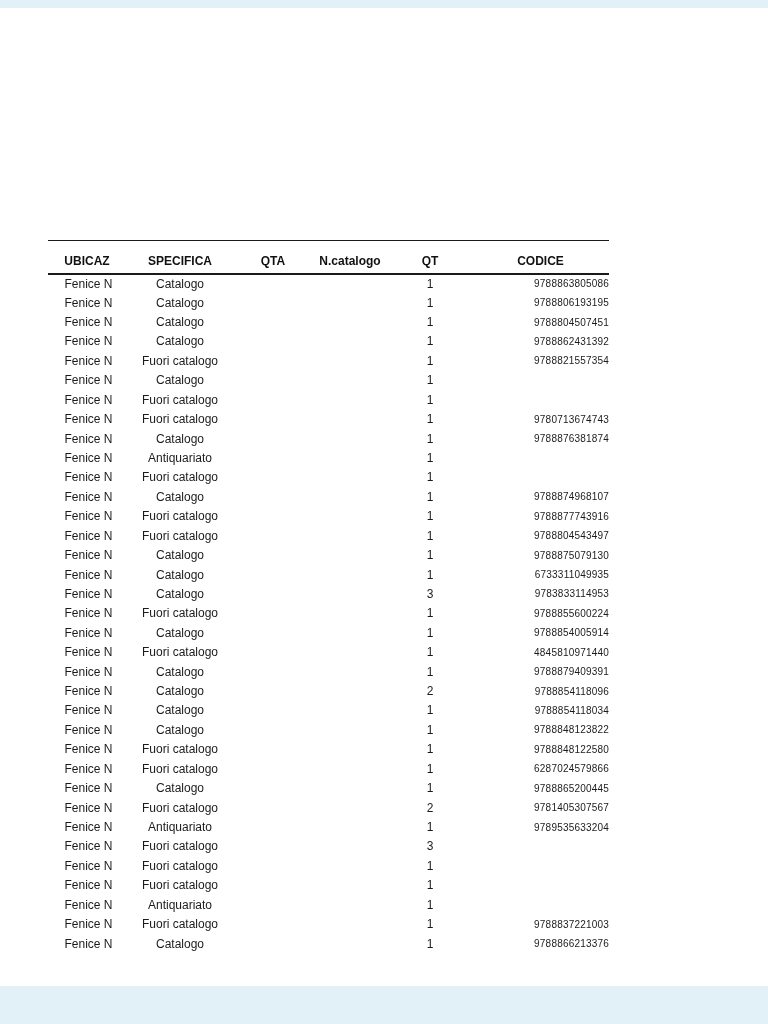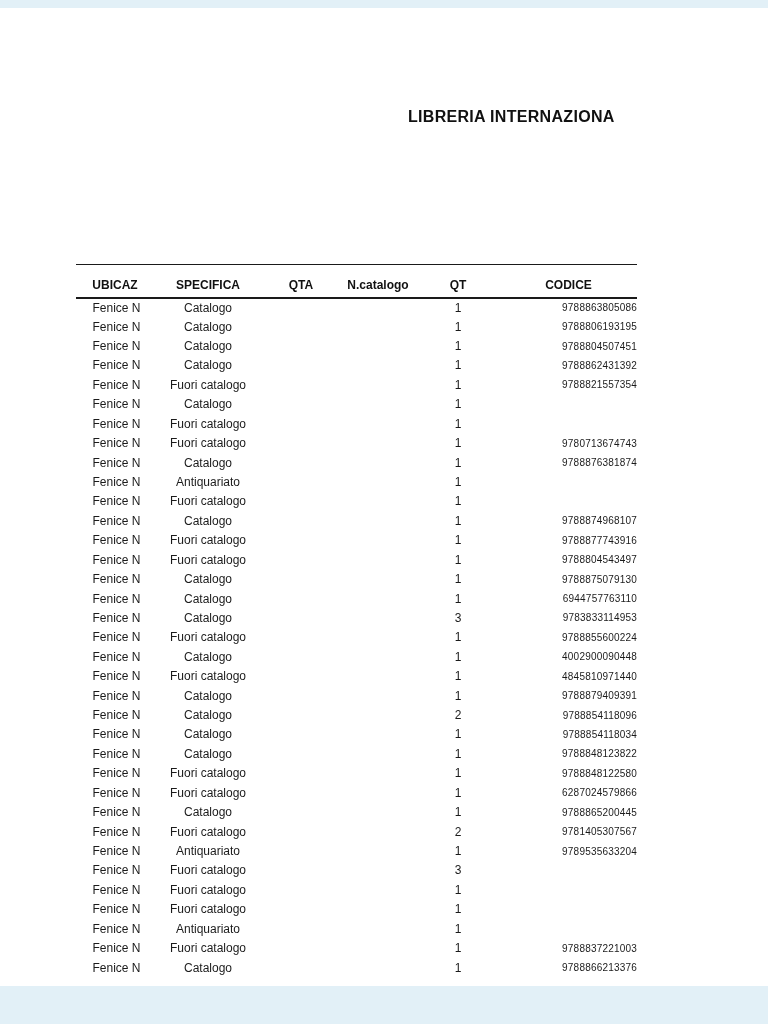--- a/index.html
+++ b/index.html
@@ -24,23 +24,22 @@
     overflow: hidden;
     font-size: 16px;
     font-weight: 700;
     color: #111111;
     letter-spacing: 0.3px;
     white-space: nowrap;
   }
 
   .table-wrap {
     position: absolute;
-    left: 76px; top: 232px;
+    left: 48px; top: 232px;
     width: 561px;
-    margin-top: 24px;
   }
 
   table {
     width: 561px;
     border-collapse: collapse;
     table-layout: fixed;
     color: #1b1b1b;
   }
 
   col.c-ubicaz   { width: 78px; }
@@ -75,21 +74,20 @@
   td.col-qta       { text-align: center; }
   td.col-n_imballi { text-align: center; }
   td.col-qt        { text-align: center; }
   td.col-codice    { text-align: right; font-size: 10px; letter-spacing: 0.2px; }
 </style>
 </head>
 <body>
 
 <div class="doc-page">
 
-  <div class="doc-title">LIBRERIA INTERNAZIONA</div>
 
   <div class="table-wrap">
     <table>
       <colgroup>
         <col class="c-ubicaz">
         <col class="c-specifica">
         <col class="c-qta">
         <col class="c-nimballi">
         <col class="c-qt">
         <col class="c-codice">
@@ -224,21 +222,21 @@
             <td class="col-n_imballi"></td>
             <td class="col-qt">1</td>
             <td class="col-codice">9788875079130</td>
           </tr>
           <tr>
             <td class="col-ubicaz">Fenice N</td>
             <td class="col-specifica">Catalogo</td>
             <td class="col-qta"></td>
             <td class="col-n_imballi"></td>
             <td class="col-qt">1</td>
-            <td class="col-codice">6944757763110</td>
+            <td class="col-codice">6733311049935</td>
           </tr>
           <tr>
             <td class="col-ubicaz">Fenice N</td>
             <td class="col-specifica">Catalogo</td>
             <td class="col-qta"></td>
             <td class="col-n_imballi"></td>
             <td class="col-qt">3</td>
             <td class="col-codice">9783833114953</td>
           </tr>
           <tr>
@@ -248,21 +246,21 @@
             <td class="col-n_imballi"></td>
             <td class="col-qt">1</td>
             <td class="col-codice">9788855600224</td>
           </tr>
           <tr>
             <td class="col-ubicaz">Fenice N</td>
             <td class="col-specifica">Catalogo</td>
             <td class="col-qta"></td>
             <td class="col-n_imballi"></td>
             <td class="col-qt">1</td>
-            <td class="col-codice">4002900090448</td>
+            <td class="col-codice">9788854005914</td>
           </tr>
           <tr>
             <td class="col-ubicaz">Fenice N</td>
             <td class="col-specifica">Fuori catalogo</td>
             <td class="col-qta"></td>
             <td class="col-n_imballi"></td>
             <td class="col-qt">1</td>
             <td class="col-codice">4845810971440</td>
           </tr>
           <tr>

